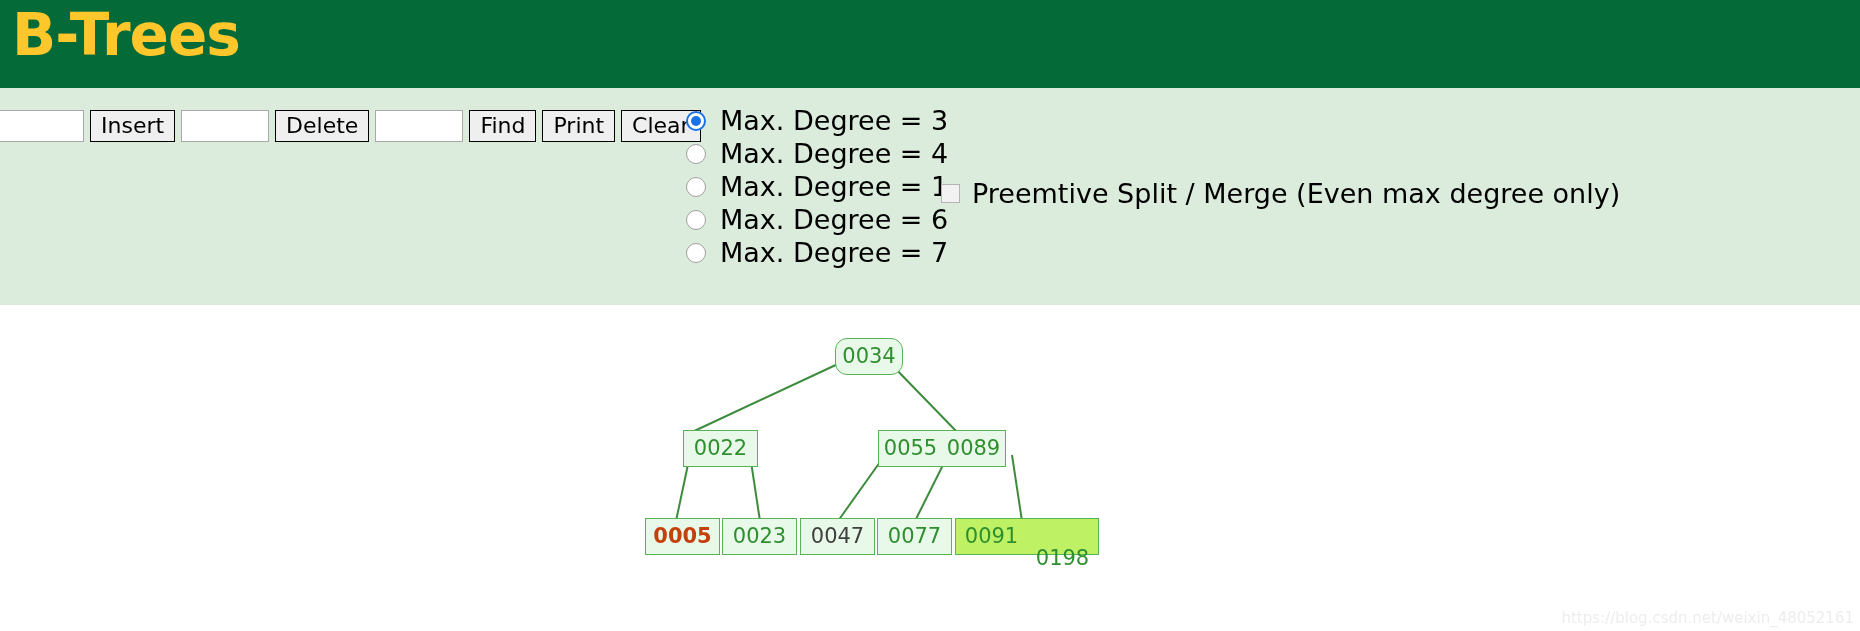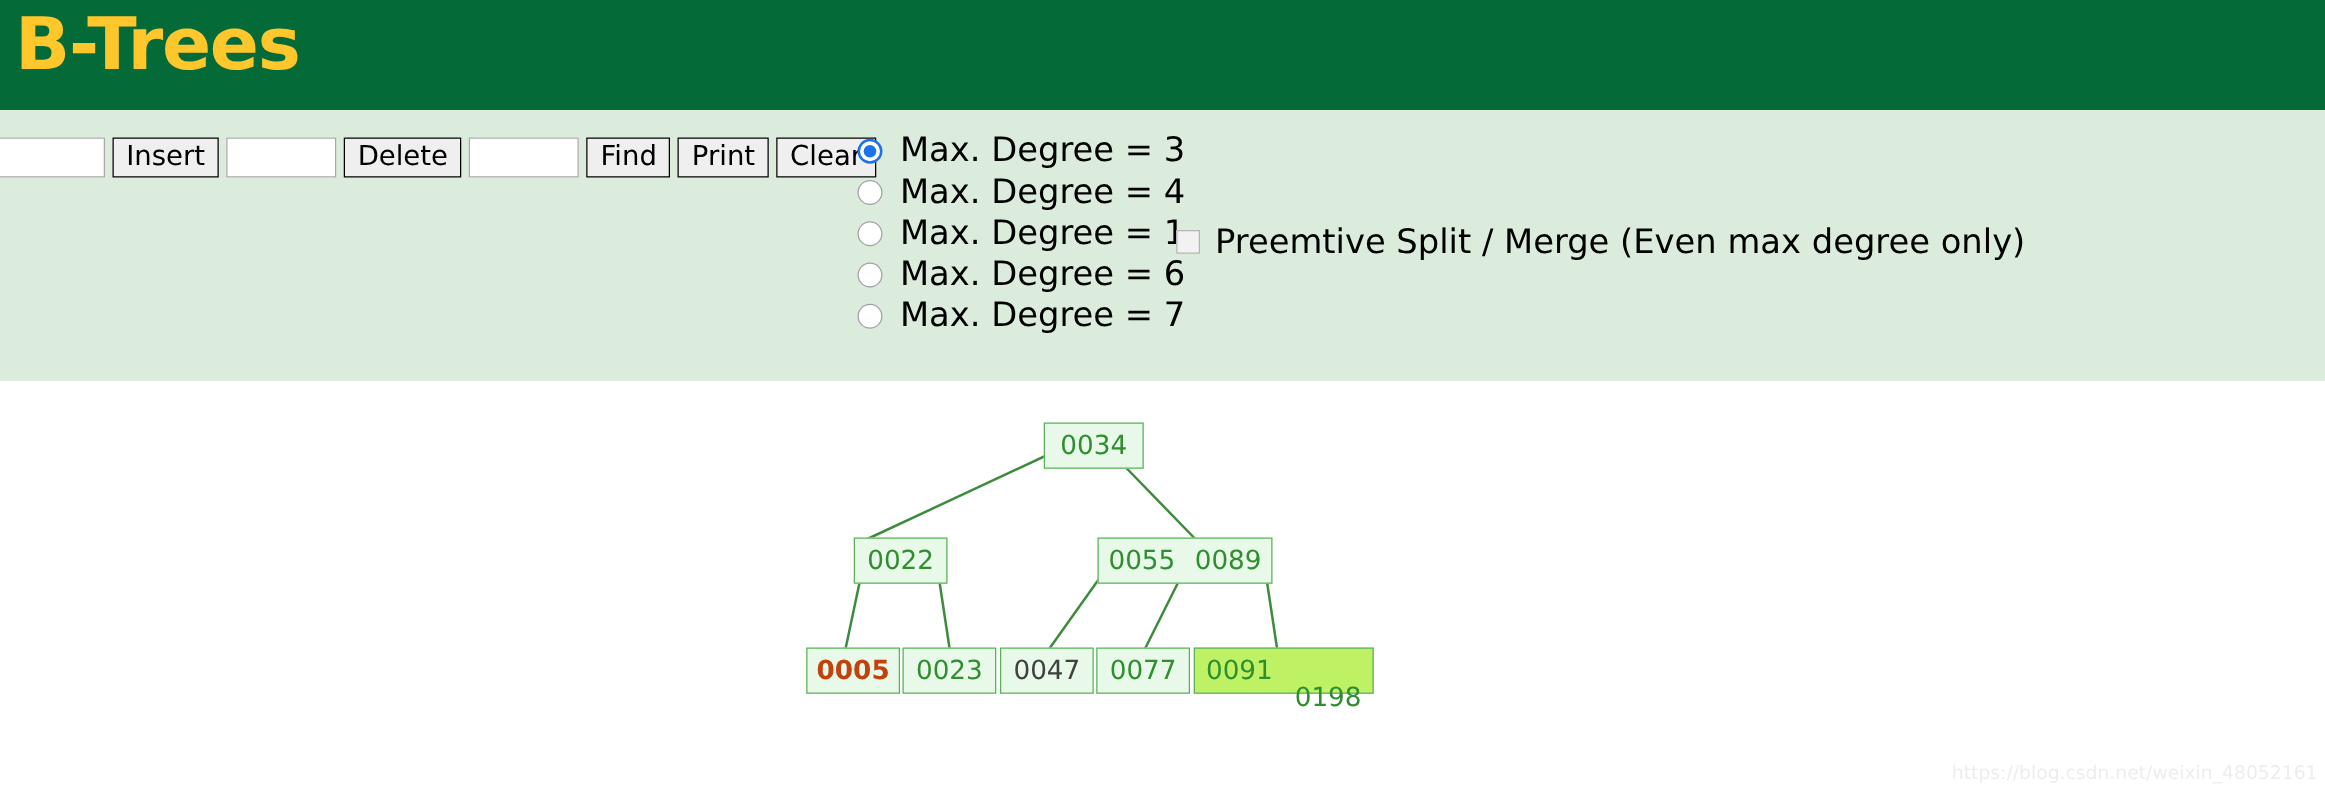--- a/index.html
+++ b/index.html
@@ -244,27 +244,27 @@
 <div id="canvas">
   <svg id="tree-svg" width="1860" height="326">
       <line x1="840" y1="58" x2="690" y2="128" stroke="#3d8b3d" stroke-width="2"></line>
       <line x1="890" y1="58" x2="958" y2="128" stroke="#3d8b3d" stroke-width="2"></line>
       <line x1="690" y1="150" x2="676" y2="216" stroke="#3d8b3d" stroke-width="2"></line>
       <line x1="750" y1="150" x2="760" y2="216" stroke="#3d8b3d" stroke-width="2"></line>
       <line x1="885" y1="150" x2="838" y2="216" stroke="#3d8b3d" stroke-width="2"></line>
       <line x1="948" y1="150" x2="915" y2="216" stroke="#3d8b3d" stroke-width="2"></line>
       <line x1="1012" y1="150" x2="1022" y2="216" stroke="#3d8b3d" stroke-width="2"></line>
     </svg>
-<div class="node" style="left: 835px; top: 33px; width: 80px; border-color: rgb(88, 179, 88); background: rgb(233, 249, 233);">
+<div class="node" style="left: 835px; top: 33px; width: 68px; border-color: rgb(88, 179, 88); background: rgb(233, 249, 233); border-radius: 12px;">
       <span class="node-key" style="color: rgb(47, 143, 47); flex: 1 1 0px;">0034</span>
     </div>
     <div class="node" style="left: 683px; top: 125px; width: 75px; border-color: rgb(88, 179, 88); background: rgb(233, 249, 233);">
       <span class="node-key" style="color: rgb(47, 143, 47); flex: 1 1 0px;">0022</span>
     </div>
-    <div class="node" style="left: 878px; top: 125px; width: 140px; border-color: rgb(88, 179, 88); background: rgb(233, 249, 233);">
+    <div class="node" style="left: 878px; top: 125px; width: 128px; border-color: rgb(88, 179, 88); background: rgb(233, 249, 233);">
       <span class="node-key" style="color: rgb(47, 143, 47); flex: 1 1 0px;">0055</span>
       <span class="node-key" style="color: rgb(47, 143, 47); flex: 1 1 0px;">0089</span>
     </div>
     <div class="node" style="left: 645px; top: 213px; width: 75px; border-color: rgb(88, 179, 88); background: rgb(233, 249, 233);">
       <span class="node-key" style="color: #c2410c; flex: 1 1 0px; font-weight: bold;">0005</span>
     </div>
     <div class="node" style="left: 722px; top: 213px; width: 75px; border-color: rgb(88, 179, 88); background: rgb(233, 249, 233);">
       <span class="node-key" style="color: rgb(47, 143, 47); flex: 1 1 0px;">0023</span>
     </div>
     <div class="node" style="left: 800px; top: 213px; width: 75px; border-color: rgb(88, 179, 88); background: rgb(233, 249, 233);">

